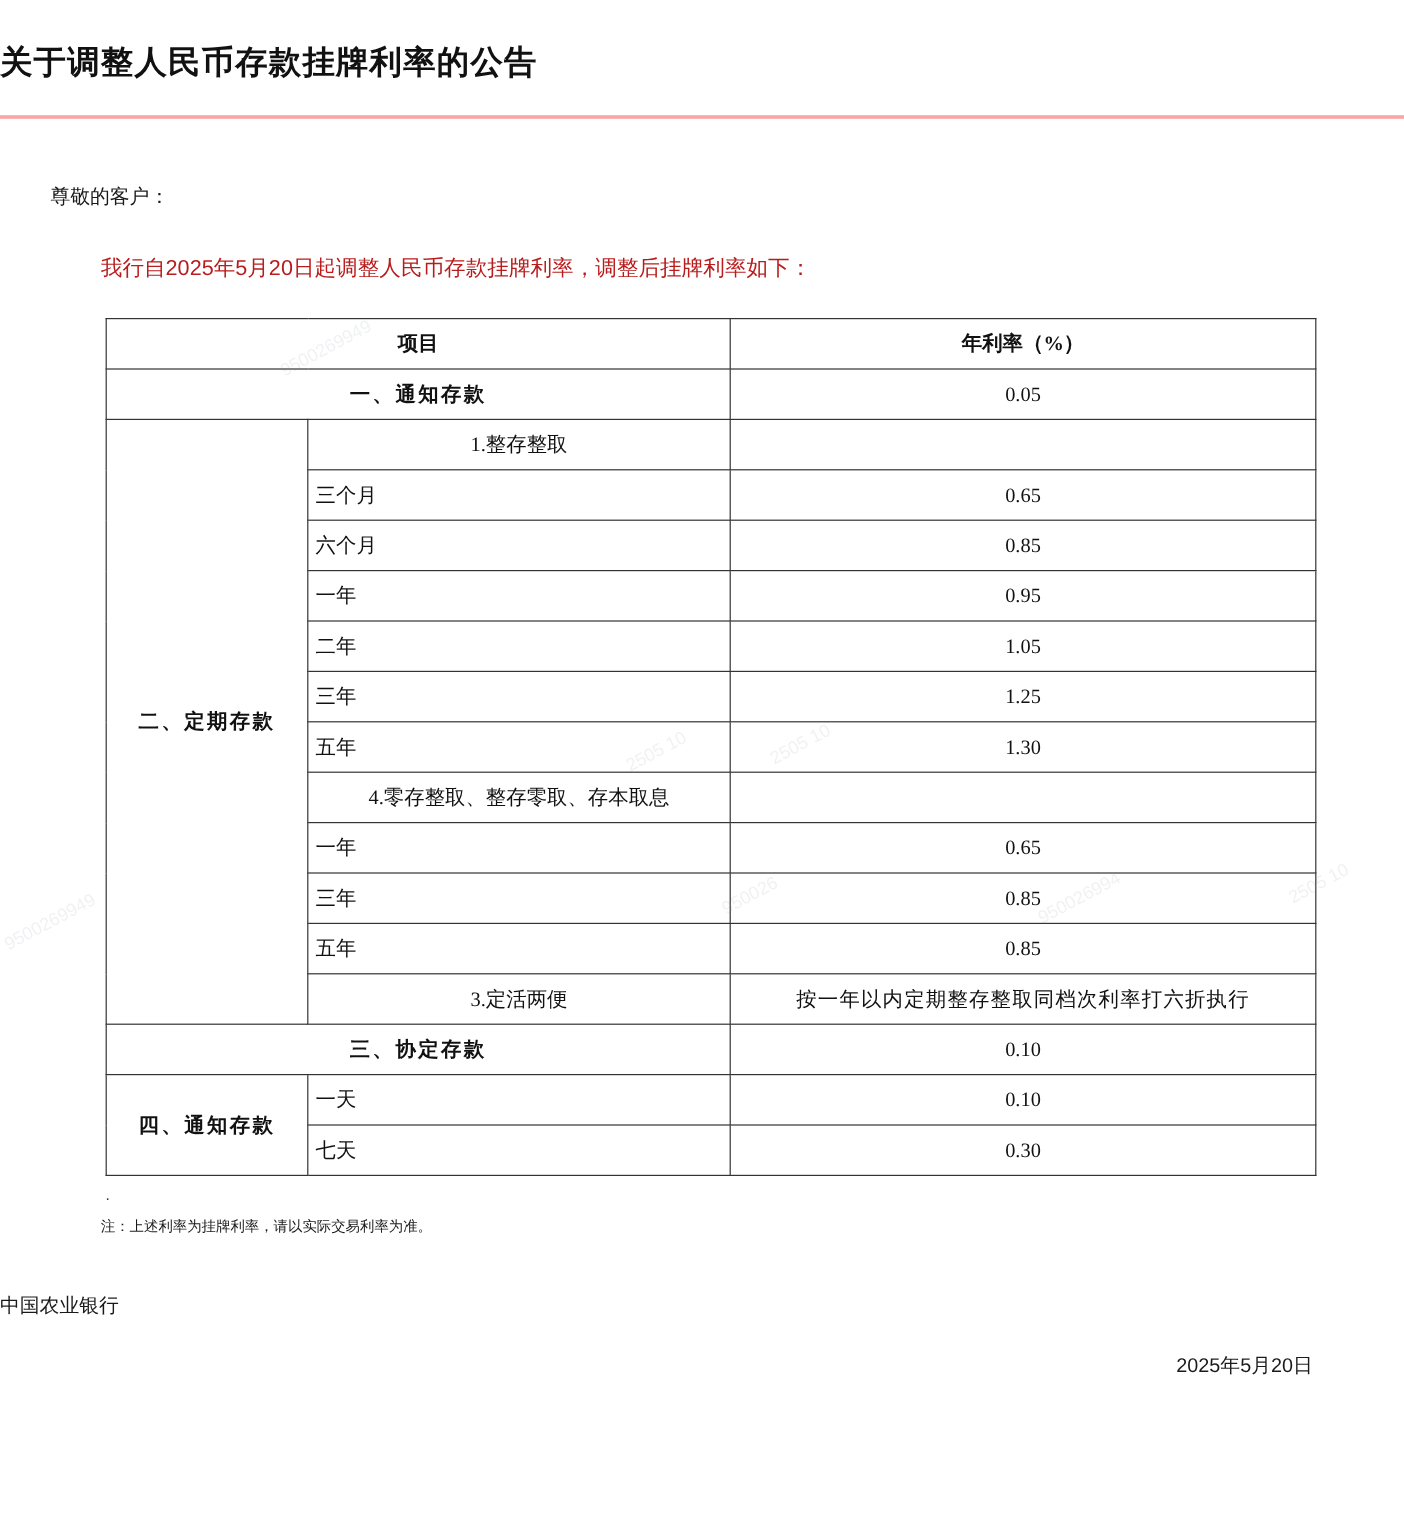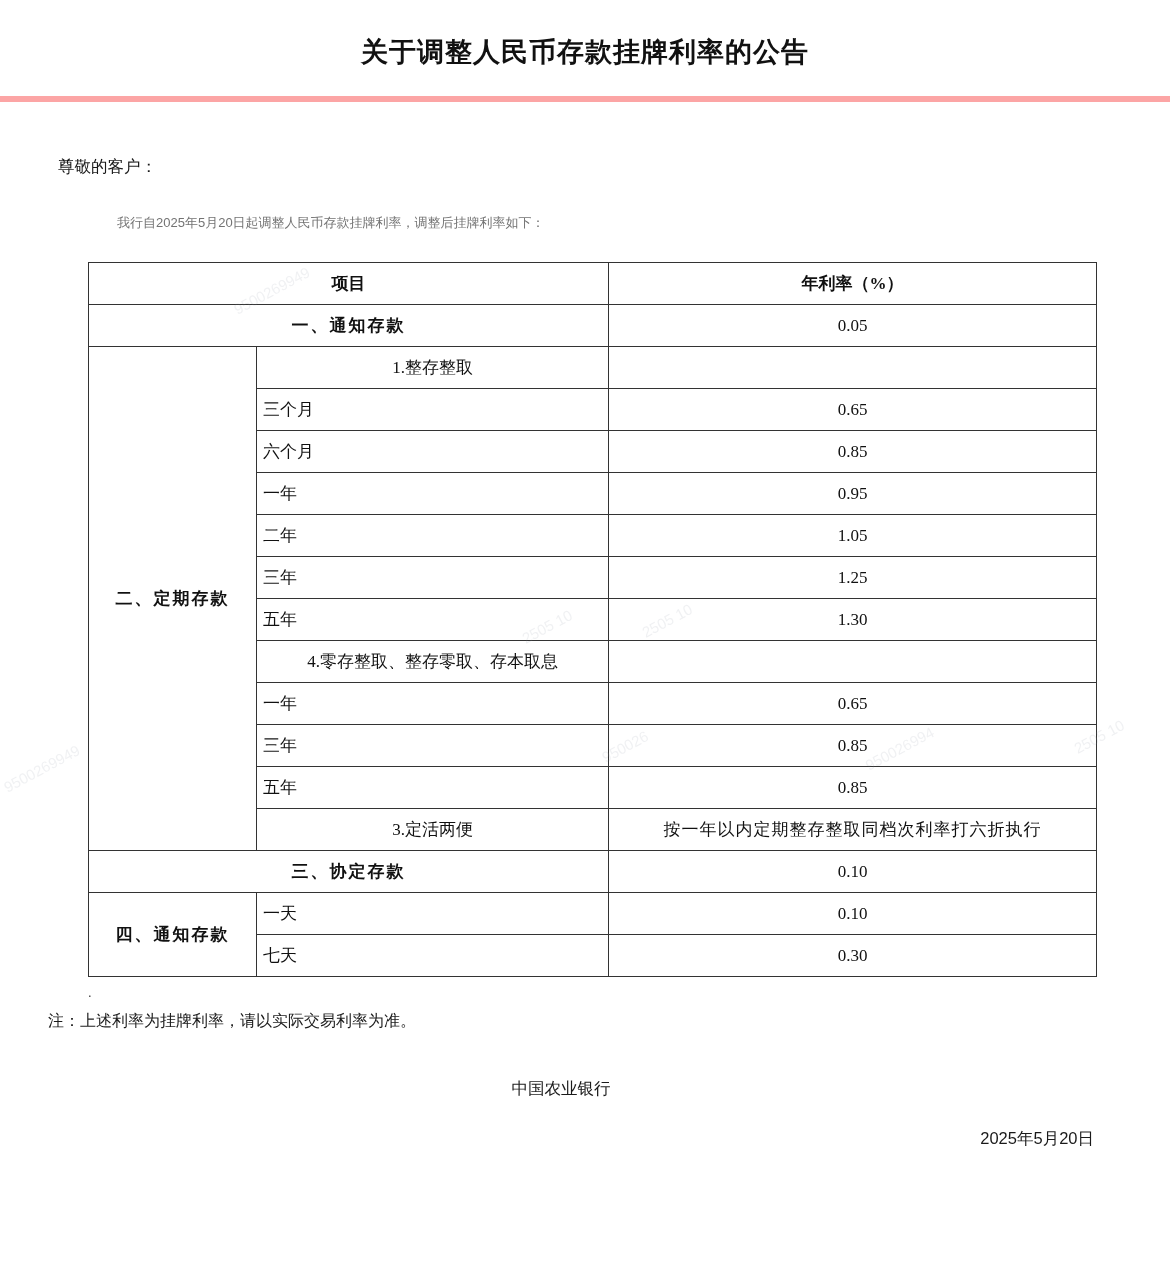--- a/index.html
+++ b/index.html
@@ -19,45 +19,44 @@
   .page {
     position: relative;
     width: 1170px;
     min-height: 1266px;
     box-sizing: border-box;
   }
 
   
   .title-bar {
     padding: 34px 0 26px 0;
-    text-align: center;
-    border-bottom: 6px solid #fca5a5;
+    border-bottom: 3px solid #fca5a5;
   }
   .title-bar h1 {
     margin: 0;
     font-size: 27px;
     font-weight: bold;
     letter-spacing: 1px;
     color: #111111;
     font-family: "Liberation Sans", sans-serif;
   }
 
   
   .body-wrap {
     padding: 0 0 0 0;
   }
   .salutation {
-    margin: 54px 0 0 58px;
+    margin: 54px 0 0 42px;
     font-size: 16.5px;
     color: #1a1a1a;
   }
   .intro {
-    margin: 36px 0 0 117px;
-    font-size: 13px;
-    color: #737373;
+    margin: 36px 0 0 84px;
+    font-size: 18px;
+    color: #b91c1c;
   }
 
   
   table.rate-table {
     margin: 30px 0 0 88px;
     border-collapse: collapse;
     width: 1008px;
     table-layout: fixed;
     font-family: "Liberation Serif", serif;
     border-radius: 11px;
@@ -101,30 +100,30 @@
   .col-c { width: 488px; }
 
   
   .dot {
     margin: 8px 0 0 88px;
     font-size: 13px;
     color: #333;
     height: 8px;
   }
   .note {
-    margin: 18px 0 0 48px;
-    font-size: 16px;
+    margin: 18px 0 0 84px;
+    font-size: 12px;
   }
   .closing {
     margin: 34px 0 0 84px;
     font-size: 16.5px;
   }
   .signature {
     margin: 46px 48px 0 0;
-    text-align: center;
+    text-align: left;
     font-size: 16.5px;
   }
   .sign-date {
     margin: 28px 76px 40px 0;
     text-align: right;
     font-size: 16.5px;
   }
 
   
   .watermark-layer {

